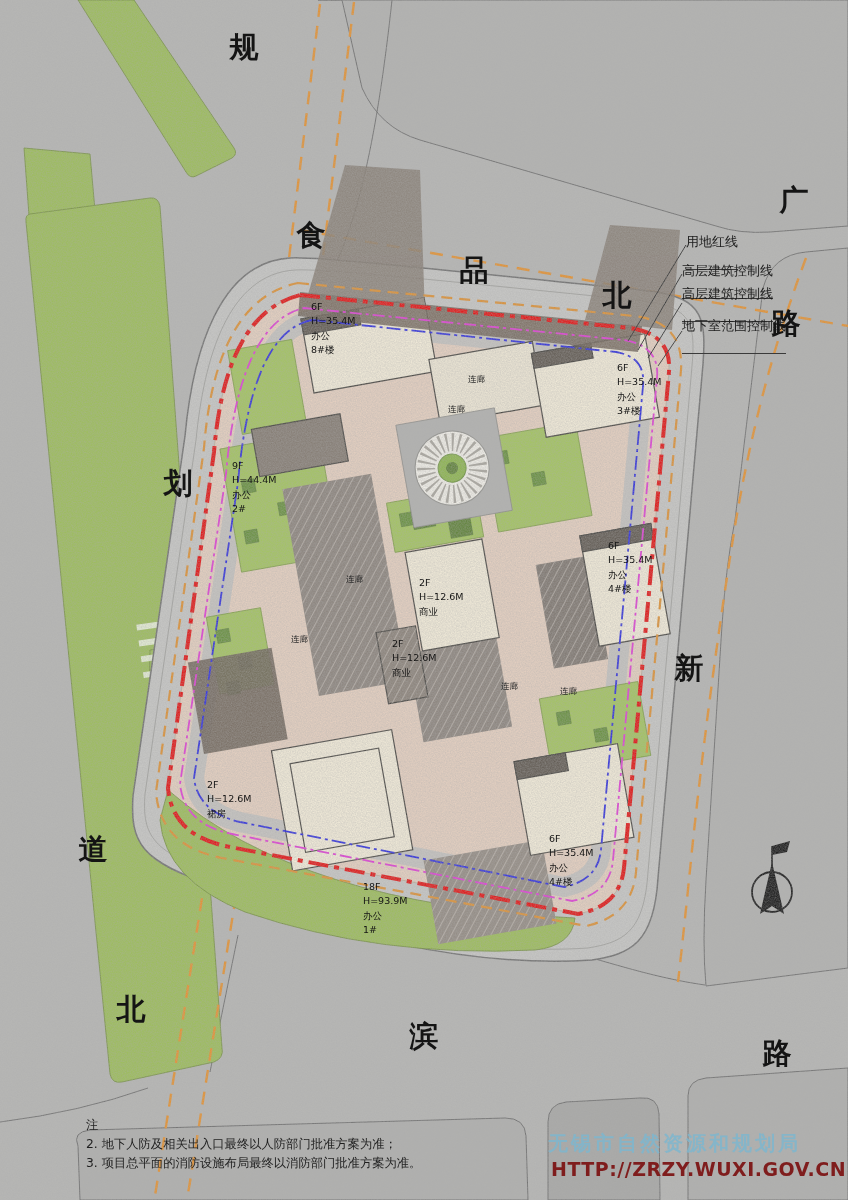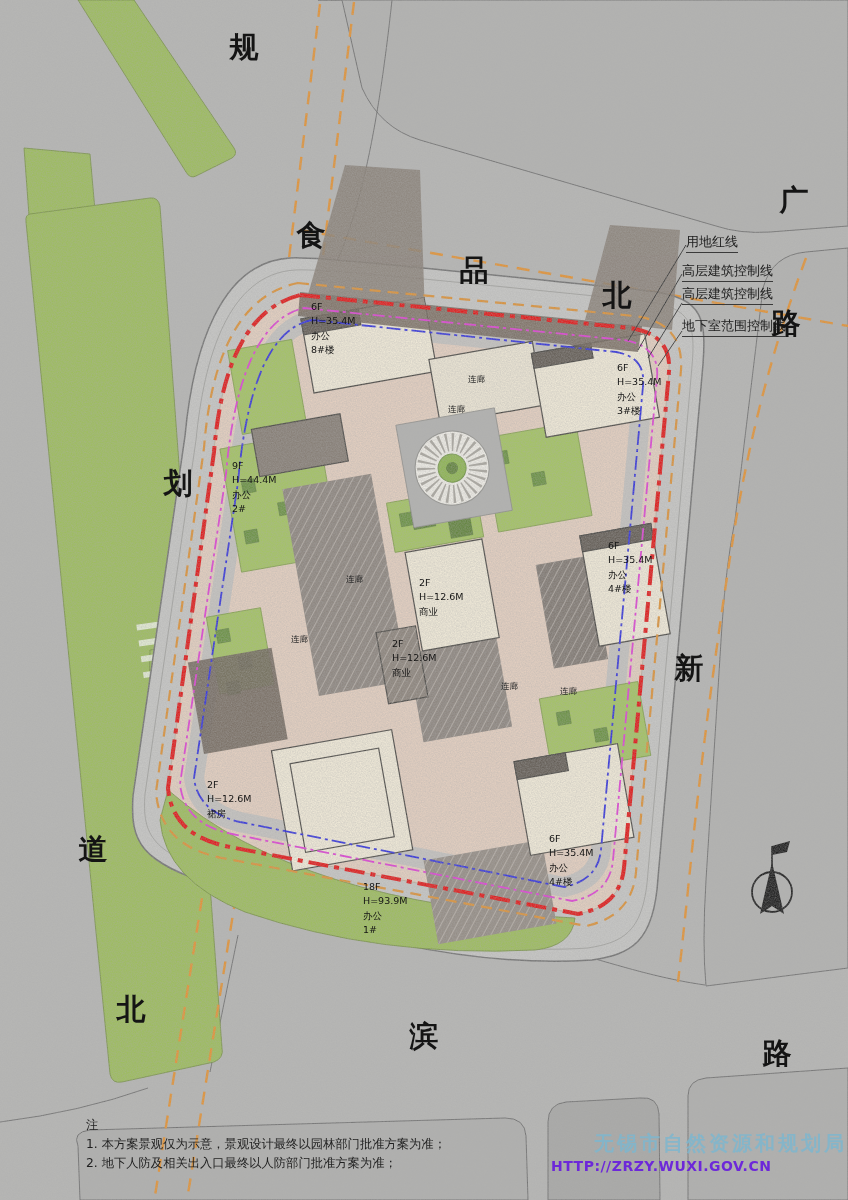--- a/index.html
+++ b/index.html
@@ -5,27 +5,27 @@
   html,body{margin:0;padding:0;background:#888;}
   #stage{position:relative;width:848px;height:1200px;overflow:hidden;
          font-family:"DejaVu Sans",sans-serif;background:#b7b7b5;}
   #stage svg{position:absolute;left:0;top:0;}
   .txt{position:absolute;z-index:10;color:#141414;}
   .roadchar{font-size:29px;font-weight:600;transform:translate(-50%,-50%);
             letter-spacing:0;line-height:1;}
   .bldlabel{font-size:9.5px;line-height:1.5;white-space:nowrap;}
   .bldlabel span{display:block;}
   .corridor{font-size:8.5px;color:#2a2a2a;white-space:nowrap;}
-  .legend-item{font-size:13px;border-bottom:1px solid #3a3a3a;padding-bottom:1px;
+  .legend-item{font-size:13px;border-bottom:1px solid #3a3a3a;padding-bottom:18px;
                white-space:nowrap;color:#1b1b1b;}
   .notes{font-size:12.3px;line-height:1.55;color:#1f1f1f;}
   .notes div{white-space:nowrap;}
   .wm-cn{font-size:20px;font-weight:bold;letter-spacing:3px;
-         color:rgba(126,182,206,0.85);white-space:nowrap;margin-left:46px;}
-  .wm-url{font-size:14px;font-weight:bold;color:#6d28d9;white-space:nowrap;
+         color:rgba(126,182,206,0.85);white-space:nowrap;}
+  .wm-url{font-size:19px;font-weight:bold;color:#7f1d1d;white-space:nowrap;
           letter-spacing:0.5px;}
   .noise{position:absolute;left:0;top:0;z-index:5;pointer-events:none;}
 </style>
 </head>
 <body>
 
 <div id="stage">
 
 <svg width="848" height="1200" viewBox="0 0 848 1200">
   <defs>
@@ -280,20 +280,20 @@
 
 <div class="txt corridor" style="left:468px;top:374px">连廊</div>
 <div class="txt corridor" style="left:448px;top:404px">连廊</div>
 <div class="txt corridor" style="left:346px;top:574px">连廊</div>
 <div class="txt corridor" style="left:291px;top:634px">连廊</div>
 <div class="txt corridor" style="left:501px;top:681px">连廊</div>
 <div class="txt corridor" style="left:560px;top:686px">连廊</div>
 
 <div class="txt notes" style="left:86px;top:1116px">
   <div>注</div>
-  <div>1. 本方案景观仅为示意，景观设计最终以园林部门批准方案为准；</div>
   <div>2. 地下人防及相关出入口最终以人防部门批准方案为准；</div>
+  <div>3. 项目总平面的消防设施布局最终以消防部门批准方案为准。</div>
 </div>
 
 <div class="txt wm-cn" style="left:548px;top:1130px">无锡市自然资源和规划局</div>
 <div class="txt wm-url" style="left:551px;top:1158px">HTTP://ZRZY.WUXI.GOV.CN</div>
 
 </div>
 
 </body></html>

